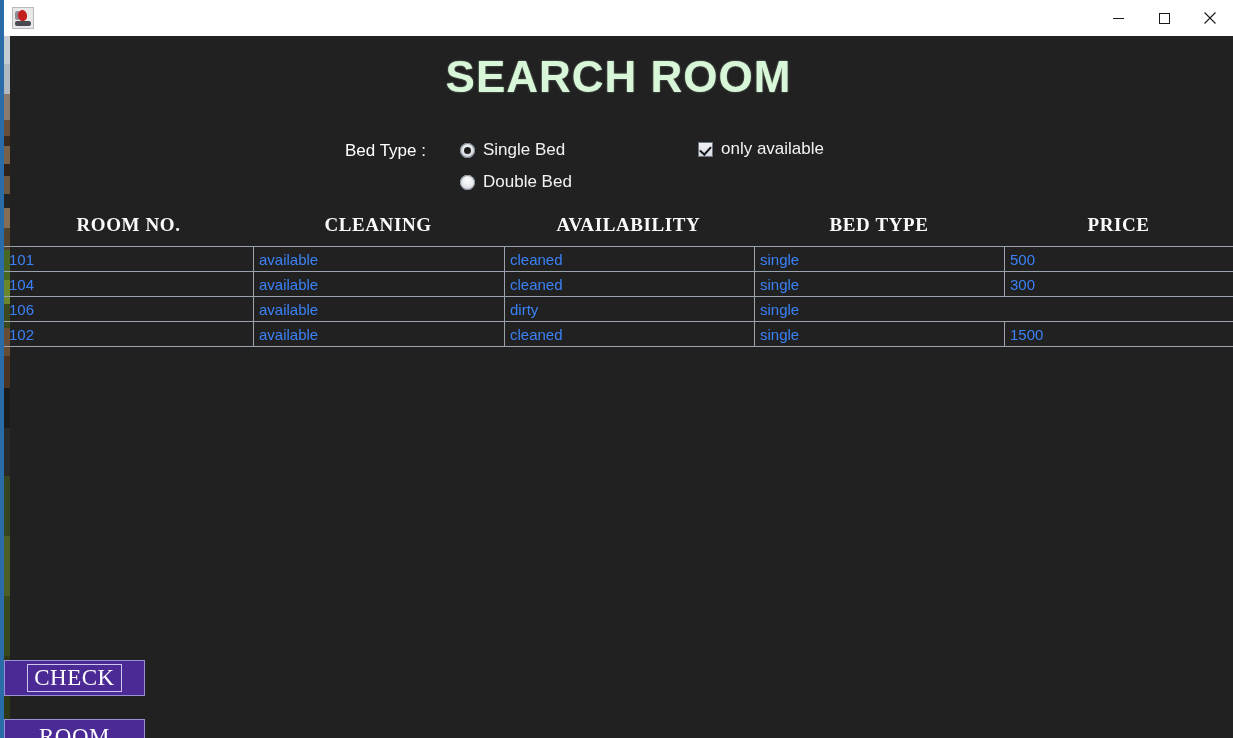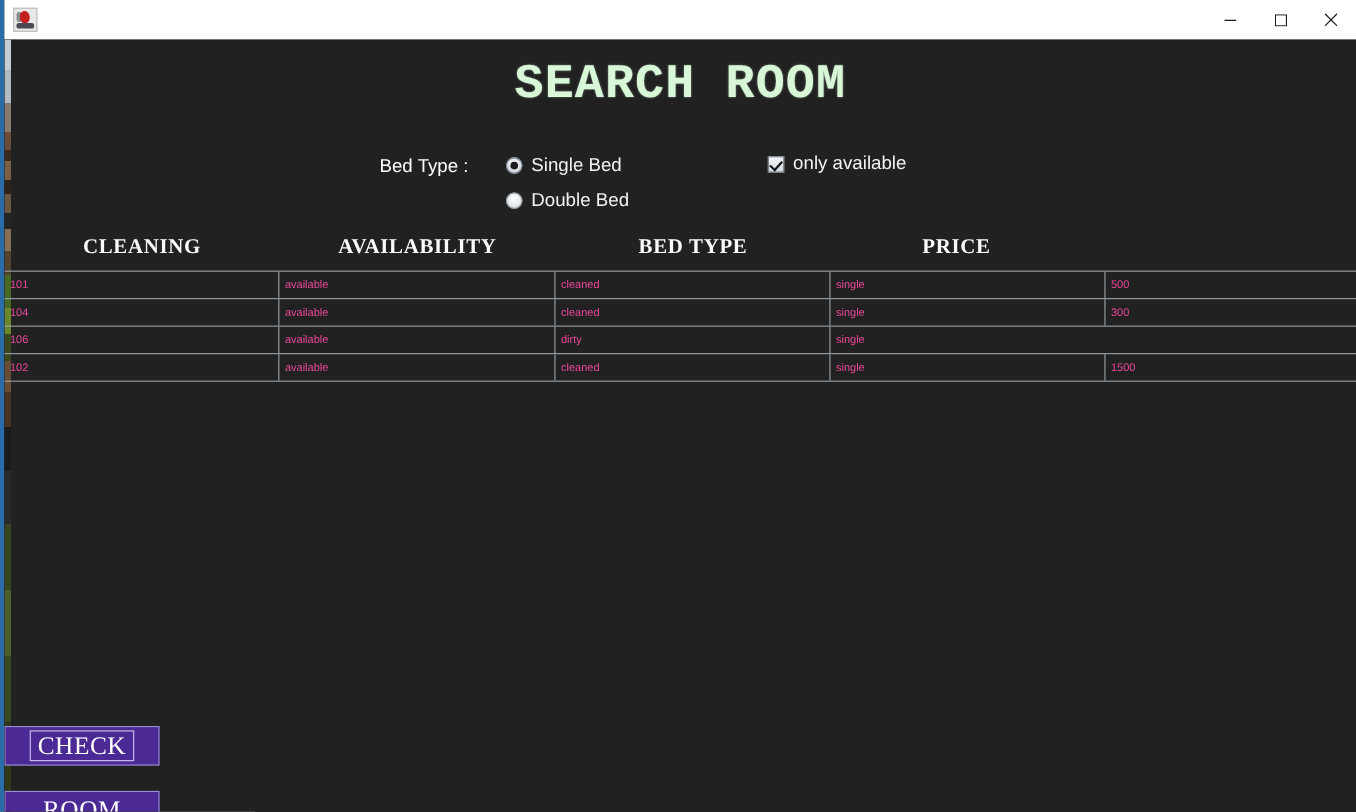--- a/index.html
+++ b/index.html
@@ -126,21 +126,21 @@
     opacity: 0.95;
     z-index: 0;
   }
 
   #page-title {
     position: absolute;
     top: 16px;
     left: 0;
     width: 1229px;
     text-align: center;
-    font-family: Liberation Mono, monospace;
+    font-family: Liberation Sans, sans-serif;
     font-size: 44px;
     font-weight: 700;
     letter-spacing: 1px;
     color: #d8f7d8;
     text-shadow: 0 0 2px rgba(216,247,216,0.5);
     z-index: 2;
   }
 
   
   #filters {
@@ -248,22 +248,22 @@
   }
 
   #table-body { border-top: 1px solid #9aa3ab; }
 
   .trow {
     display: flex;
     height: 25px;
     border-bottom: 1px solid #9aa3ab;
   }
   .trow .td {
-    font-size: 10px;
-    color: #ec4899;
+    font-size: 15px;
+    color: #3b82f6;
     padding-left: 5px;
     display: flex;
     align-items: center;
     white-space: nowrap;
     overflow: hidden;
     border-left: 1px solid #9aa3ab;
     text-align: center;
   }
   .trow .td.first { border-left: none; }
 
@@ -360,20 +360,21 @@
 
       <div id="only-available-row">
         <span class="check-mark"></span>
         <span class="ctl-label">only available</span>
       </div>
     </div>
 
     <div id="results-table">
 
       <div id="table-header">
+        <div class="th c0">ROOM NO.</div>
         <div class="th c2">CLEANING</div>
         <div class="th c1">AVAILABILITY</div>
         <div class="th c3">BED TYPE</div>
         <div class="th c4">PRICE</div>
       </div>
 
       <div id="table-body">
 
         <div class="trow">
           <div class="td c0 first">101</div>

